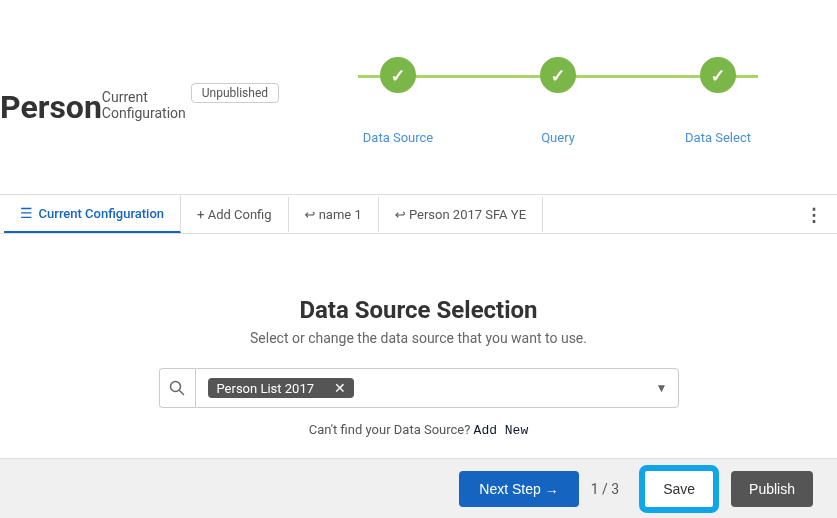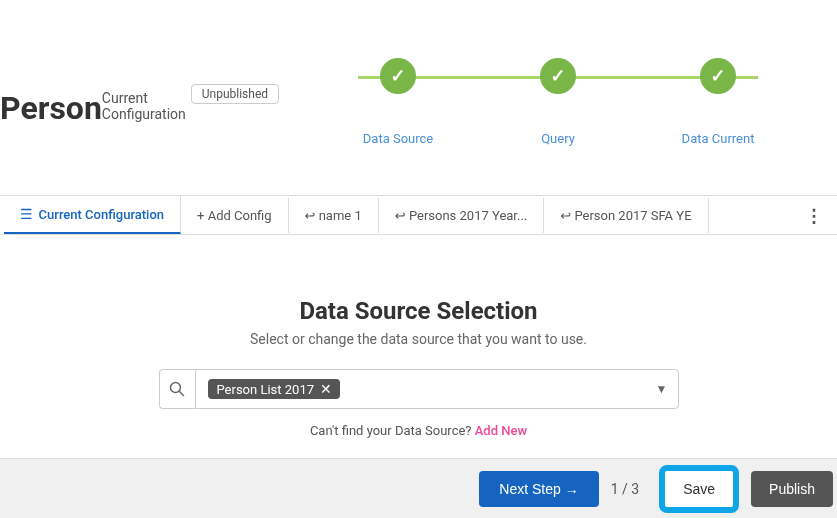--- a/index.html
+++ b/index.html
@@ -170,21 +170,21 @@
       border: 1px solid #ccc;
       border-right: none;
       border-radius: 4px 0 0 4px;
       cursor: pointer;
       color: #666;
       font-size: 16px;
     }
     .select-tag {
       display: inline-flex;
       align-items: center;
-      gap: 6px;
+      gap: 20px;
       background: #555;
       color: #fff;
       border-radius: 4px;
       padding: 2px 8px;
       font-size: 13px;
       margin-left: 2px;
     }
     .select-tag .remove-tag {
       cursor: pointer;
       font-size: 14px;
@@ -211,34 +211,35 @@
       position: relative;
       cursor: pointer;
     }
 
     .cant-find {
       margin-top: 14px;
       font-size: 13px;
       color: #555;
     }
     .cant-find a {
-      color: #ec4899;
+      color: #0f172a;
       text-decoration: none;
       font-weight: 500;
+      font-family: Liberation Mono, monospace;
     }
 
     
     .footer {
       width: 100%;
       background: #f0f0f0;
       border-top: 1px solid #ddd;
       display: flex;
       align-items: center;
       justify-content: flex-end;
-      padding: 12px 4px;
+      padding: 12px 24px;
       gap: 12px;
       height: 60px;
     }
     .footer-pagination {
       font-size: 14px;
       color: #555;
       margin-right: 8px;
     }
     .btn-next {
       background: #1565c0;
@@ -298,38 +299,35 @@
     <div class="step">
       <div class="step-circle">
         <span class="checkmark"></span>
       </div>
       <a class="step-label">Query</a>
     </div>
     <div class="step">
       <div class="step-circle">
         <span class="checkmark"></span>
       </div>
-      <a class="step-label">Data Current</a>
+      <a class="step-label">Data Select</a>
     </div>
   </div>
 </div>
 
 <div class="tabs-bar">
   <div class="tab active">
     <span class="tab-icon">☰</span>
     <span>Current Configuration</span>
   </div>
   <div class="tab">
     <span>+ Add Config</span>
   </div>
   <div class="tab">
     <span>↩ name 1</span>
-  </div>
-  <div class="tab">
-    <span>↩ Persons 2017 Year...</span>
   </div>
   <div class="tab">
     <span>↩ Person 2017 SFA YE</span>
   </div>
   <div class="tabs-more">⋮</div>
 </div>
 
 <div class="form-section">
   <h2 class="form-title">Data Source Selection</h2>
   <p class="form-subtitle">Select or change the data source that you want to use.</p>

